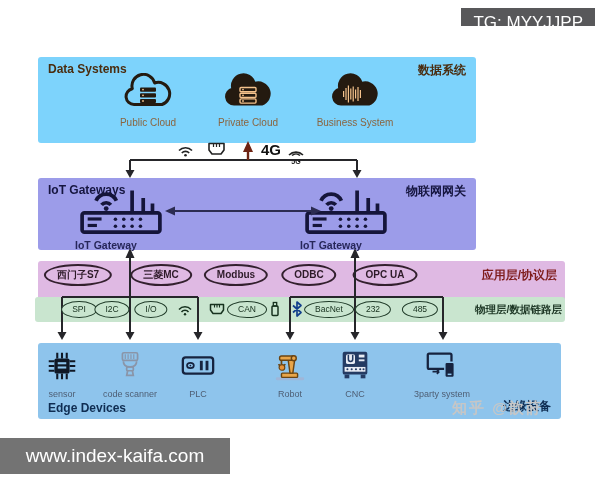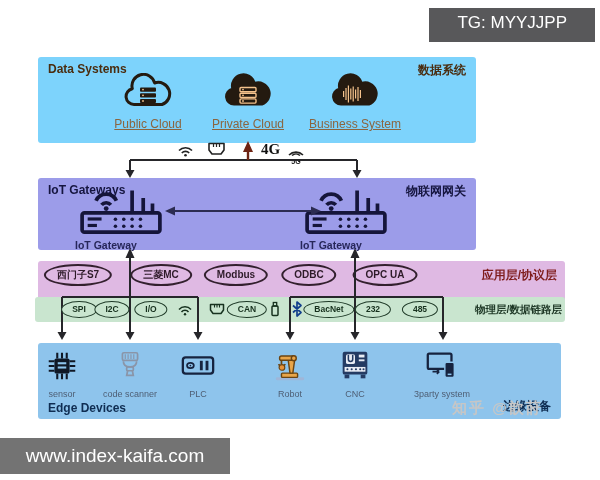--- a/index.html
+++ b/index.html
@@ -7,25 +7,25 @@
           font-family:"Liberation Sans",sans-serif;}
   .band{position:absolute;border-radius:3px;}
   .band-title{position:absolute;top:5px;font-size:12px;font-weight:bold;}
   .band-title.left{left:10px;}
   .band-title.right{right:10px;}
 
   
   .band-data{left:38px;top:57px;width:438px;height:86px;background:#7dd3fc;}
   .band-data .band-title{color:#4a2d10;}
   .cloud-node{position:absolute;top:16px;width:104px;transform:translateX(-50%);text-align:center;}
-  .cloud-node .node-label{margin-top:2px;font-size:12px;color:#8a6540;text-decoration:underline;}
+  .cloud-node .node-label{margin-top:2px;font-size:10px;color:#8a6540;}
 
   
   .uplink-item{position:absolute;color:#222;}
-  .g4-label{left:261px;top:141px;font-size:15px;font-weight:bold;color:#111;font-family:Liberation Serif, serif;}
+  .g4-label{left:261px;top:141px;font-size:15px;font-weight:bold;color:#111;}
   .g5-wrap{left:286px;top:142px;width:20px;text-align:center;}
   .g5-wrap .g5-text{font-size:7px;font-weight:bold;color:#111;margin-top:-2px;}
 
   
   .band-gw{left:38px;top:178px;width:438px;height:72px;background:#9c9ce9;}
   .band-gw .band-title{color:#15153f;}
   .gw-node{position:absolute;top:7px;width:110px;transform:translateX(-50%);text-align:left;}
   .gw-node .node-label{margin-top:0;font-size:10.5px;font-weight:bold;color:#27275a;}
 
   
@@ -33,34 +33,34 @@
   .band-app .band-title{top:6px;right:8px;font-size:12px;color:#7f1d1d;}
   .pill-pink{position:absolute;top:3px;transform:translateX(-50%);height:16px;line-height:16px;
              padding:1px 11px;border:2px solid #33202e;border-radius:50%;font-size:10px;
              font-weight:bold;color:#2d1a28;white-space:nowrap;}
 
   
   .band-phy{left:35px;top:297px;width:530px;height:25px;background:#c9e5cf;}
   .band-phy .band-title{top:6px;right:3px;font-size:10.5px;color:#1e3826;}
   .pill-green{position:absolute;top:4px;transform:translateX(-50%);height:13px;line-height:13px;
               padding:1px 10px;border:1.5px solid #1f3a28;border-radius:50%;font-size:8.5px;
-              font-weight:bold;color:#16301d;white-space:nowrap;z-index:7;background:#c9e5cf;}
+              font-weight:normal;color:#16301d;white-space:nowrap;z-index:7;background:#c9e5cf;}
   .phy-icon{position:absolute;transform:translateX(-50%);z-index:7;}
 
   
   .band-edge{left:38px;top:343px;width:523px;height:76px;background:#8ec4ec;}
   .band-edge .band-title{top:auto;bottom:4px;color:#0f2d52;}
   .device{position:absolute;top:5px;width:80px;transform:translateX(-50%);text-align:center;}
   .device .node-label{margin-top:1px;font-size:9px;color:#4e5e74;}
 
   
   .wires{position:absolute;left:0;top:0;z-index:6;pointer-events:none;}
 
   
-  .tg-badge{position:absolute;top:8px;right:5px;height:34px;line-height:30px;padding:0 28px;
+  .tg-badge{position:absolute;top:8px;right:5px;height:18px;line-height:30px;padding:0 12px;
             background:#58585a;color:#fff;font-size:17px;z-index:9;}
   .url-badge{position:absolute;left:0;top:438px;width:230px;height:36px;line-height:36px;
              text-align:center;background:#737373;color:#fff;font-size:19px;z-index:9;}
   .watermark{position:absolute;left:452px;top:399px;font-size:15px;font-weight:600;
              color:#c6c6c6;letter-spacing:2px;z-index:9;}
 </style>
 </head>
 <body>
 
 <div class="canvas">

